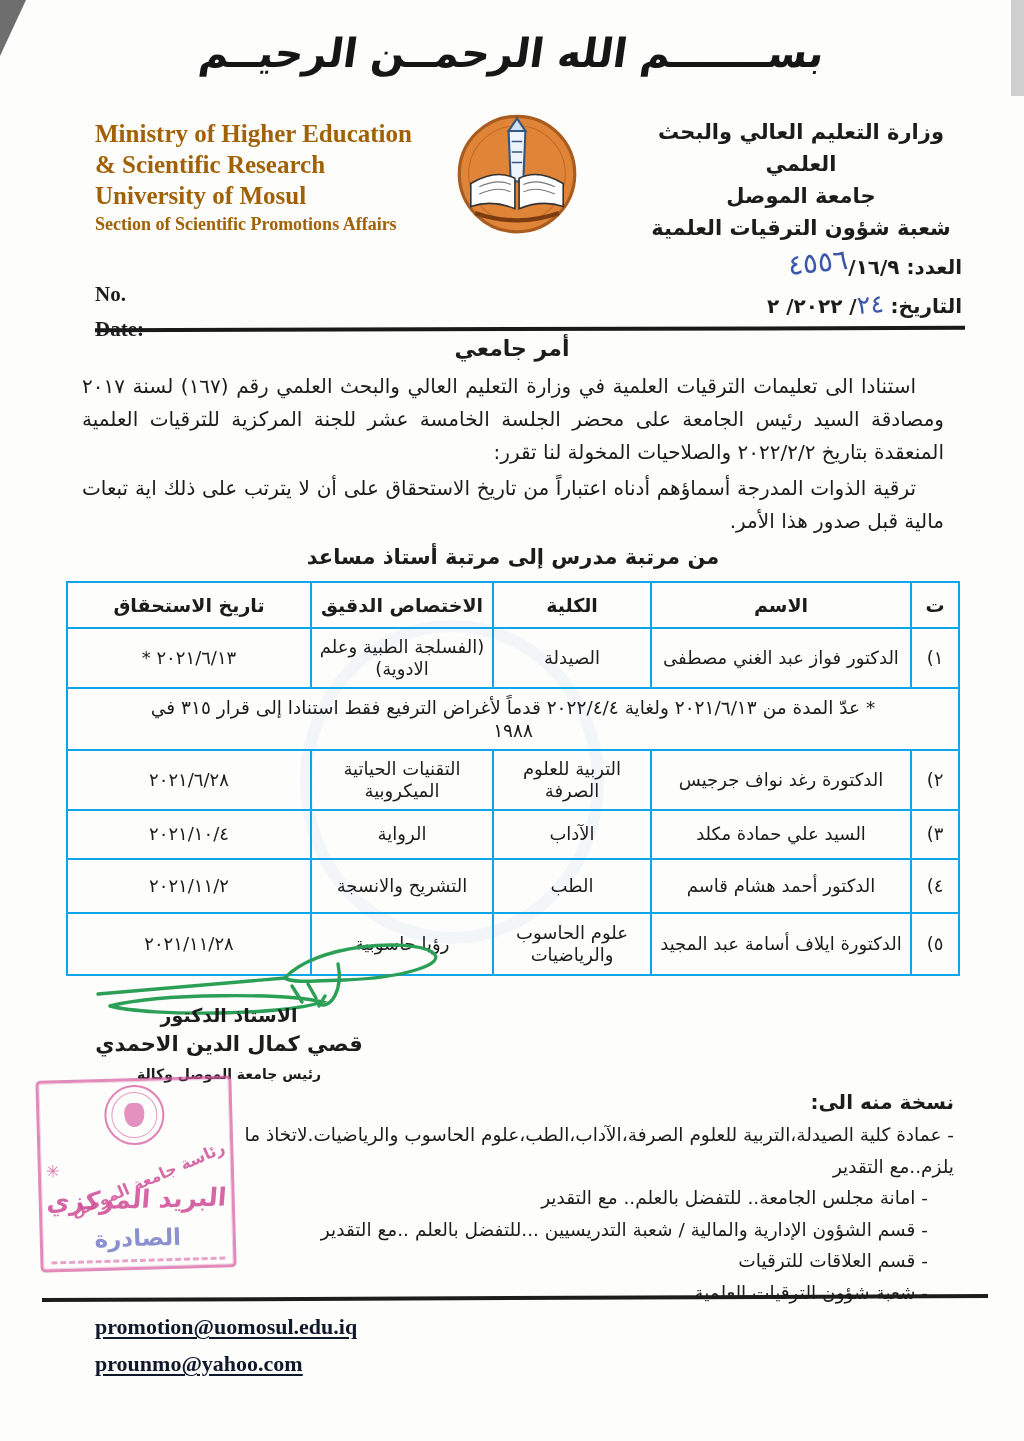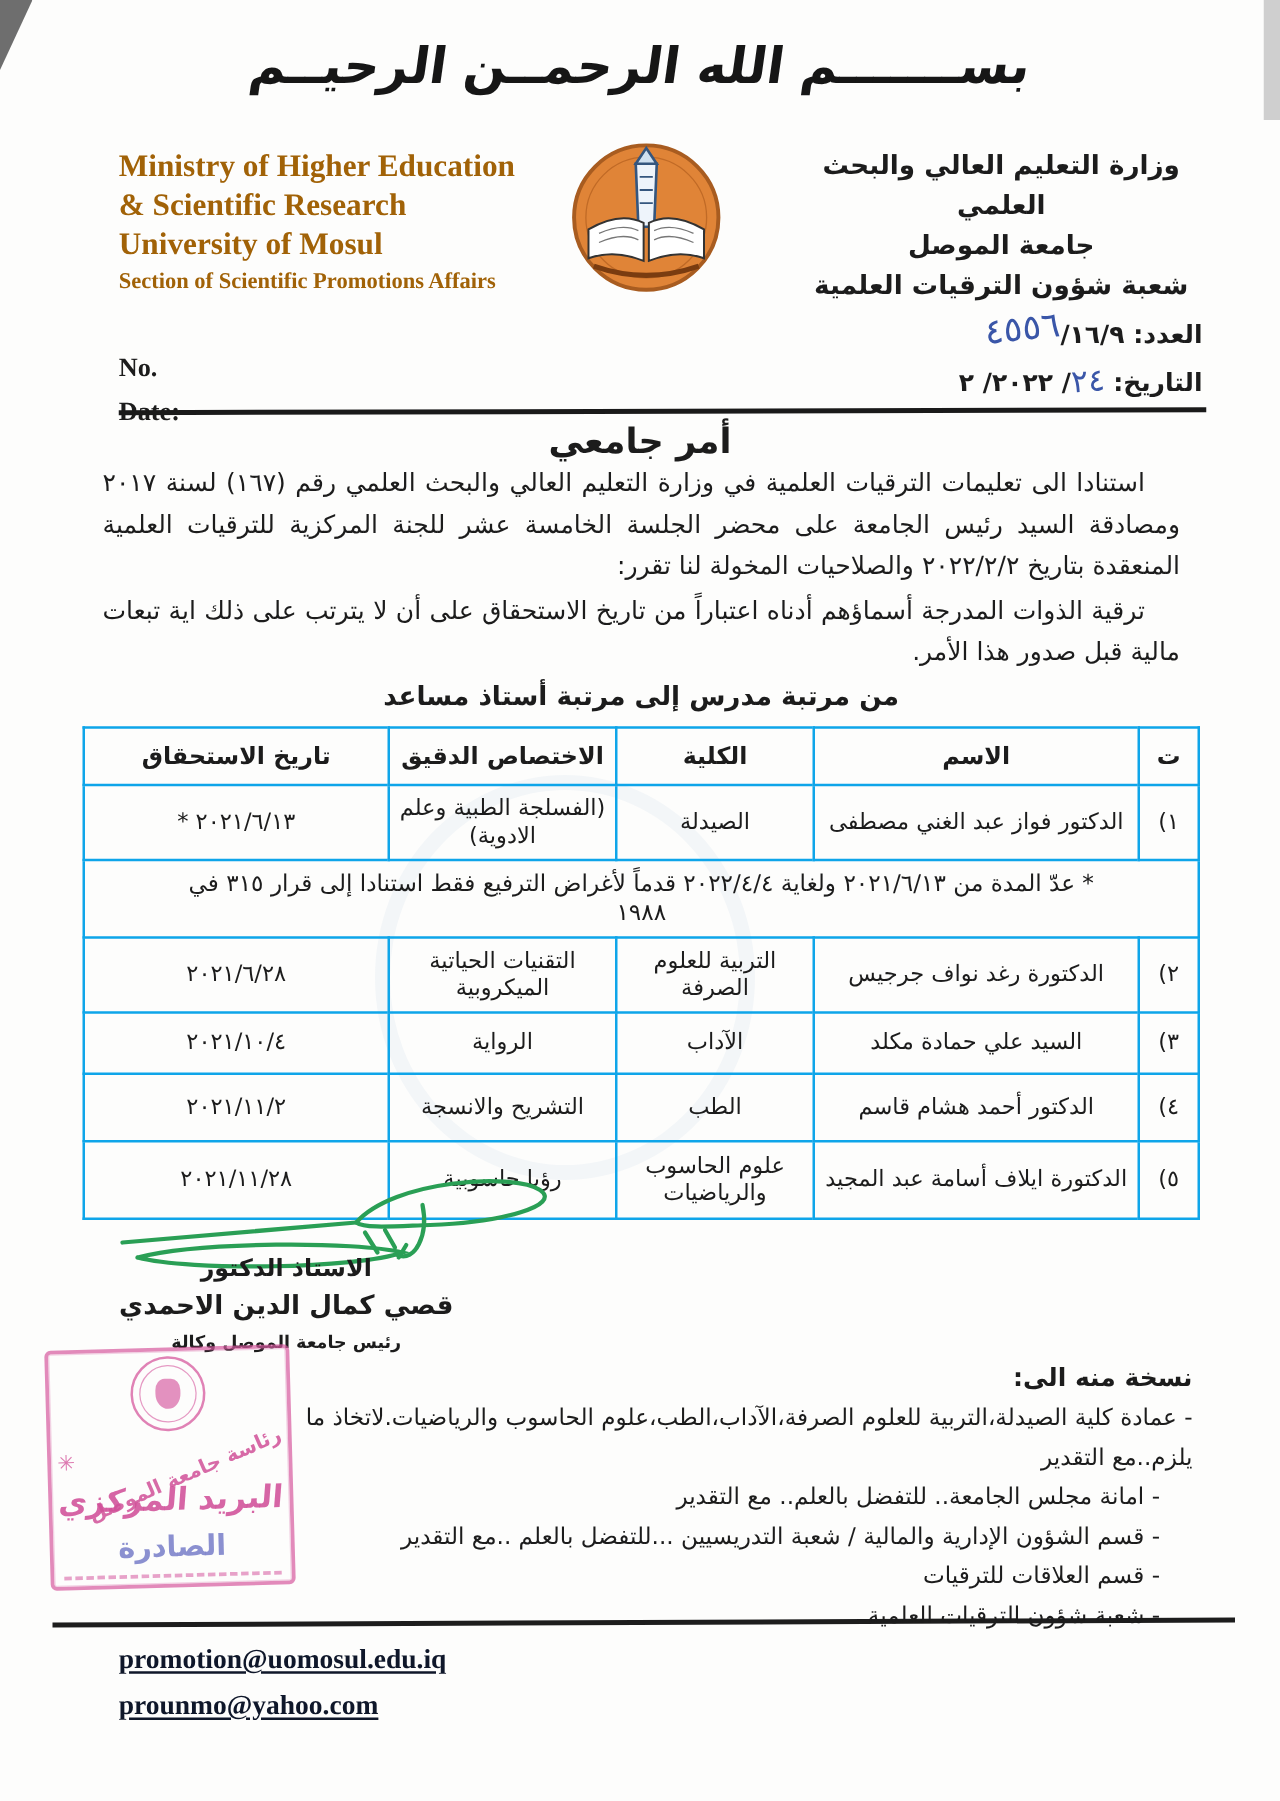--- a/index.html
+++ b/index.html
@@ -28,21 +28,21 @@
 
   
   .ref-en{position:absolute;left:95px;top:255px;font-family:"Liberation Serif",serif;font-weight:bold;font-size:21px;line-height:35px;margin-top:22px;}
   .ref-ar{position:absolute;right:62px;top:246px;direction:rtl;text-align:right;font-weight:bold;font-size:20px;line-height:38px;}
   .ref-ar .row{white-space:nowrap;}
   .hand{color:#3a56a8;font-weight:normal;display:inline-block;font-size:25px;transform:rotate(-4deg);letter-spacing:1px;}
   .hand.big{font-size:28px;letter-spacing:3px;transform:rotate(-6deg) translateY(-2px);}
 
   .sep{position:absolute;left:95px;top:327px;width:870px;height:4px;background:#1a1a1a;transform:rotate(-0.15deg);}
 
-  .doc-title{position:absolute;top:336px;left:0;right:0;text-align:center;font-weight:bold;font-size:28px;direction:rtl;}
+  .doc-title{position:absolute;top:336px;left:0;right:0;text-align:center;font-weight:bold;font-size:22px;direction:rtl;}
 
   .body-text{position:absolute;left:82px;top:370px;width:862px;direction:rtl;font-size:20px;line-height:33px;text-align:justify;}
   .body-text p{margin:0;text-indent:28px;}
   .body-text p + p{margin-top:3px;}
   .subject{margin-top:9px;text-align:center;font-weight:bold;font-size:21px;text-indent:0 !important;}
 
   
   table.promo{position:absolute;left:66px;top:581px;width:892px;border-collapse:collapse;direction:rtl;table-layout:fixed;}
   table.promo th, table.promo td{border:2px solid #0ea5e9;text-align:center;vertical-align:middle;padding:2px 6px;}
   table.promo th{font-size:19px;font-weight:bold;height:40px;}

